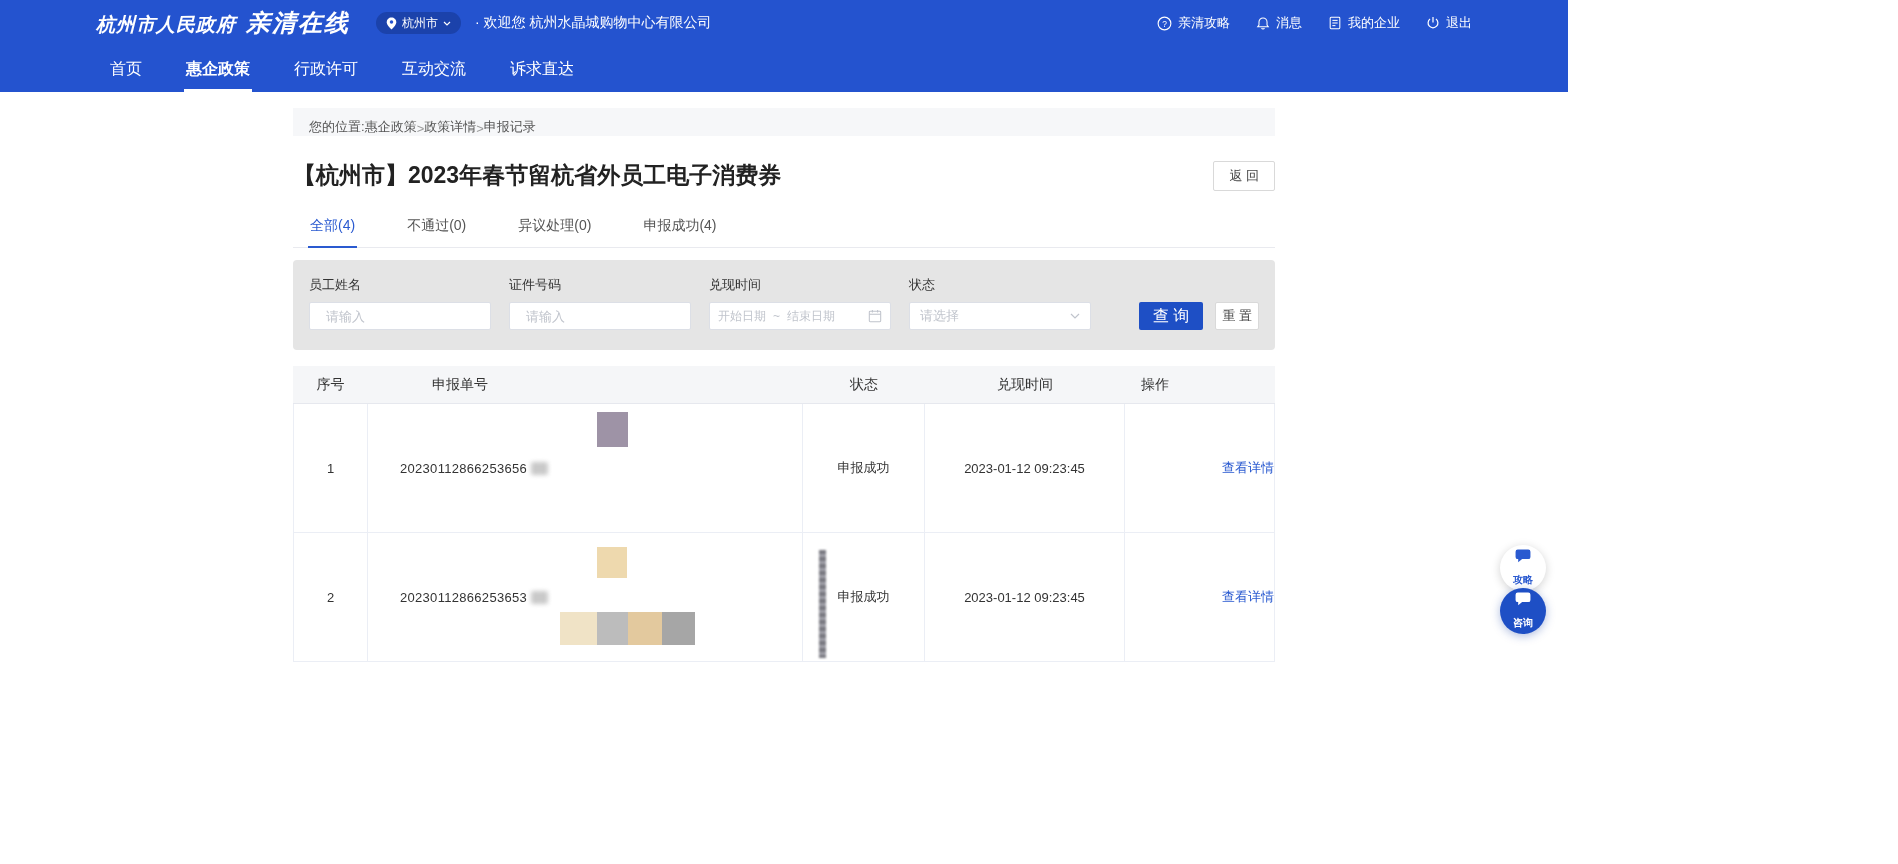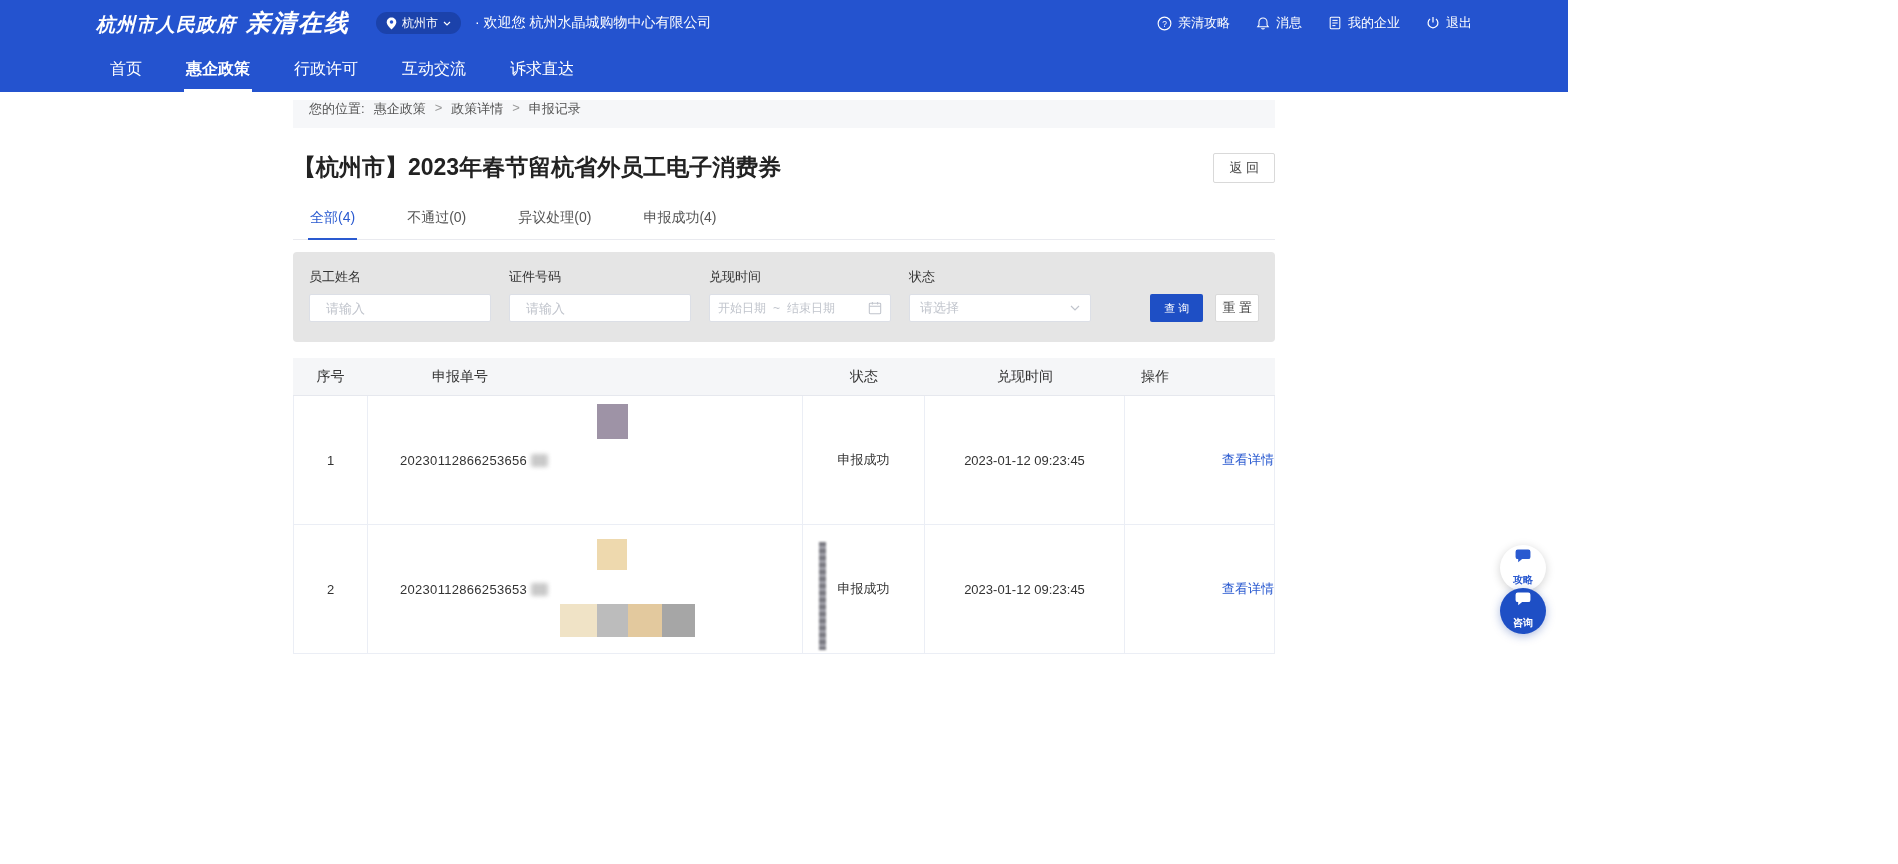--- a/index.html
+++ b/index.html
@@ -19,22 +19,22 @@
   .welcome { color:#fff; font-size:14px; margin-left:14px; white-space:nowrap; }
   .top-links { margin-left:auto; display:flex; gap:26px; }
   .top-link { display:flex; align-items:center; gap:6px; color:#fff; font-size:13px; cursor:pointer; white-space:nowrap; }
   .nav-row { display:flex; padding-left:108px; height:46px; gap:40px; }
   .nav-item { color:#fff; font-size:16px; display:flex; align-items:center;
     border-bottom:3px solid transparent; padding:3px 2px 0; cursor:pointer; }
   .nav-item.active { font-weight:bold; border-bottom-color:#fff; }
 
   
   .content { width:982px; margin:0 auto; }
-  .breadcrumb { margin-top:8px; height:28px; background:#f6f7f9; display:flex;
-    align-items:flex-start; padding:0 16px; font-size:13px; color:#555; gap:9px; }
+  .breadcrumb { margin-top:16px; height:28px; background:#f6f7f9; display:flex;
+    align-items:flex-end; padding:0 16px; font-size:13px; color:#555; gap:0; }
   .crumb { cursor:pointer; }
   .crumb-sep { color:#999; }
   .title-row { margin-top:24px; display:flex; align-items:center; justify-content:space-between; }
   .page-title { font-size:23px; font-weight:bold; color:#222; }
   .back-btn { height:30px; padding:0 15px; background:#fff; border:1px solid #d9d9d9;
     border-radius:2px; font-size:13px; color:#444; cursor:pointer; font-family:inherit; }
 
   .tabs { margin-top:26px; border-bottom:1px solid #e9eaef; padding-left:15px; display:flex; gap:48px; }
   .tab { font-size:14px; color:#555; padding:0 2px 11px; cursor:pointer;
     border-bottom:2px solid transparent; margin-bottom:-1px; white-space:nowrap; }
@@ -47,21 +47,21 @@
   .f-label { font-size:13px; color:#333; margin-bottom:8px; }
   .f-input, .daterange, .select { width:182px; height:28px; border:1px solid #dcdfe6;
     border-radius:2px; background:#fff; font-size:13px; }
   .f-input { padding:0 16px; color:#333; font-family:inherit; outline:none; }
   .f-input::placeholder { color:#c0c4cc; }
   .daterange { display:flex; align-items:center; padding:0 8px; gap:7px; font-size:12px; color:#c0c4cc; cursor:pointer; }
   .daterange .cal { margin-left:auto; display:flex; }
   .select { display:flex; align-items:center; justify-content:space-between; padding:11px 10px; color:#c0c4cc; cursor:pointer; }
   .filter-actions { margin-left:auto; align-self:flex-end; display:flex; gap:12px; }
   .btn-primary { height:28px; padding:0 14px; background:var(--accent-blue,#1e4fc5); color:#fff;
-    border:none; border-radius:2px; font-size:11px; cursor:pointer; font-family:inherit; }
+    border:none; border-radius:2px; font-size:16px; cursor:pointer; font-family:inherit; }
   .btn-plain { height:28px; padding:0 6px; background:#fff; border:1px solid #d9d9d9;
     border-radius:2px; color:#444; font-size:13px; cursor:pointer; font-family:inherit; }
   .btn-outline { height:28px; padding:0 12px; background:#fff; border:1px solid var(--link-blue,#2a5ad0);
     border-radius:2px; color:var(--link-blue,#2a5ad0); font-size:13px; cursor:pointer; font-family:inherit; }
 
   .toolbar { margin-top:22px; display:flex; gap:12px; }
 
   
   .table-wrap { margin-top:16px; position:relative; }
   .t-row { display:grid; grid-template-columns:75px 435px 122px 200px 150px; }

